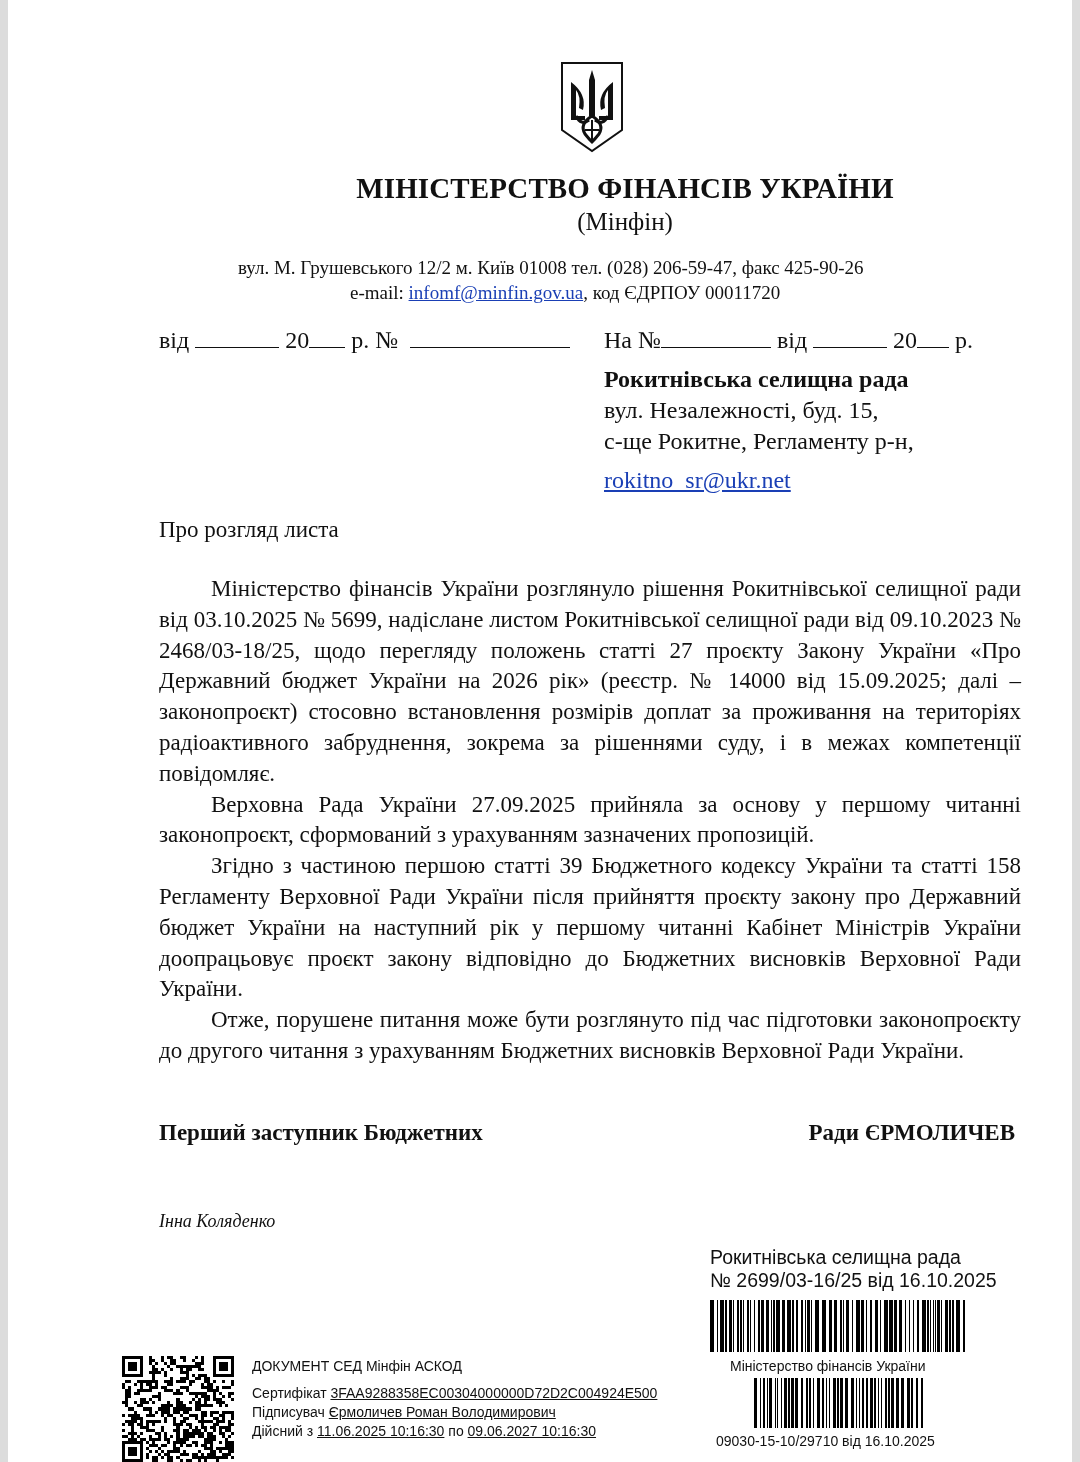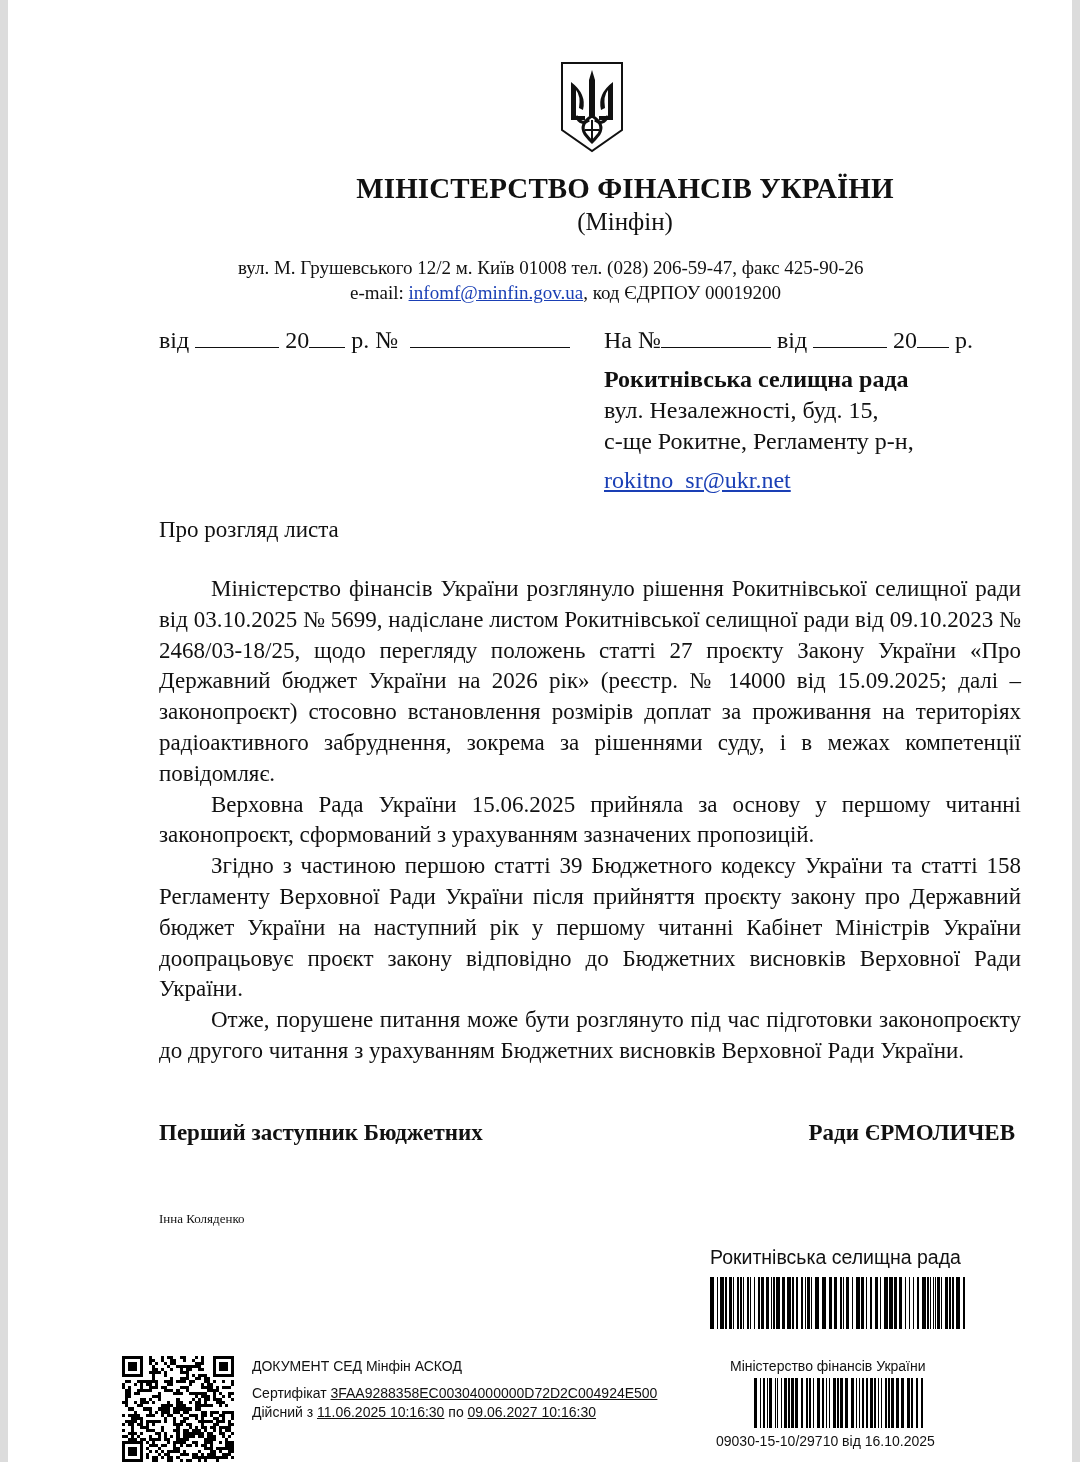--- a/index.html
+++ b/index.html
@@ -52,21 +52,21 @@
     font-size: 23px; line-height: 30.8px; text-align: justify;
   }
   .body-text p { margin: 0; text-indent: 52px; }
   .signature-title {
     position: absolute; left: 151px; top: 1120px; font-size: 23px; font-weight: bold;
   }
   .signature-name {
     position: absolute; right: 57px; top: 1120px; font-size: 23px; font-weight: bold;
   }
   .executor {
-    position: absolute; left: 151px; top: 1211px; font-size: 13px;
+    position: absolute; left: 151px; top: 1211px; font-size: 18px; font-style: italic;
   }
   .reg-stamp {
     position: absolute; left: 702px; top: 1246px; font-family: "Liberation Sans", "DejaVu Sans", sans-serif;
   }
   .reg-stamp .line { font-size: 19.5px; line-height: 23px; white-space: nowrap; }
   .barcode { display: flex; align-items: stretch; height: 52px; margin-top: 8px; }
   .barcode span { display: block; background: #000; height: 100%; }
   .barcode .gap { background: transparent; }
   .sender-label {
     position: absolute; left: 722px; top: 1358px; font-family: "Liberation Sans", "DejaVu Sans", sans-serif; font-size: 14px;
@@ -100,21 +100,21 @@
     <path d="M33 56 Q20 64 26 74 Q30 79 33 82 Q36 79 40 74 Q46 64 33 56 Z" fill="none" stroke="#111" stroke-width="3"></path>
     <path d="M33 60 L33 82 M26 70 L40 70" stroke="#111" stroke-width="2"></path>
     <path d="M17 56 Q22 66 30 60 M49 56 Q44 66 36 60" fill="none" stroke="#111" stroke-width="3"></path>
   </svg>
 
   <div class="ministry-title">МІНІСТЕРСТВО ФІНАНСІВ УКРАЇНИ</div>
   <div class="ministry-short">(Мінфін)</div>
 
   <div class="address-line">вул. М. Грушевського 12/2  м. Київ 01008  тел. (028) 206-59-47, факс  425-90-26</div>
   <div class="contact-line">
-    <span>e-mail: </span><a class="link">infomf@minfin.gov.ua</a><span>,  код  ЄДРПОУ 00019200</span>
+    <span>e-mail: </span><a class="link">infomf@minfin.gov.ua</a><span>,  код  ЄДРПОУ 00011720</span>
   </div>
 
   <div class="ref-row ref-left">
     <span>від</span>
     <span class="blank" style="width:84px"></span>
     <span>20</span><span class="blank" style="width:36px"></span>
     <span>р. №</span>
     <span class="blank" style="width:160px;margin-left:6px"></span>
   </div>
 
@@ -130,32 +130,33 @@
     <div class="name">Рокитнівська селищна рада</div>
     <div>вул. Незалежності, буд. 15,</div>
     <div>с-ще Рокитне, Регламенту р-н,</div>
     <a class="link email">rokitno_sr@ukr.net</a>
   </div>
 
   <div class="subject">Про розгляд листа</div>
 
   <div class="body-text">
     <p>Міністерство фінансів України розглянуло рішення Рокитнівської селищної ради від 03.10.2025 № 5699, надіслане листом Рокитнівської селищної ради від 09.10.2023 № 2468/03-18/25, щодо перегляду положень статті 27 проєкту Закону України «Про Державний бюджет України на 2026 рік» (реєстр. № 14000 від 15.09.2025; далі – законопроєкт) стосовно встановлення розмірів доплат за проживання на територіях радіоактивного забруднення, зокрема за рішеннями суду, і в межах компетенції повідомляє.</p>
-    <p>Верховна Рада України 15.06.2025 прийняла за основу у першому читанні законопроєкт, сформований з урахуванням зазначених пропозицій.</p>
+    <p>Верховна Рада України 27.09.2025 прийняла за основу у першому читанні законопроєкт, сформований з урахуванням зазначених пропозицій.</p>
     <p>Згідно з частиною першою статті 39 Бюджетного кодексу України та статті 158 Регламенту Верховної Ради України після прийняття проєкту закону про Державний бюджет України на наступний рік у першому читанні Кабінет Міністрів України доопрацьовує проєкт закону відповідно до Бюджетних висновків Верховної Ради України.</p>
     <p>Отже, порушене питання може бути розглянуто під час підготовки законопроєкту до другого читання з урахуванням Бюджетних висновків Верховної Ради України.</p>
   </div>
 
   <div class="signature-title">Перший заступник Бюджетних</div>
   <div class="signature-name">Ради ЄРМОЛИЧЕВ</div>
 
   <div class="executor">Інна Коляденко</div>
 
   <div class="reg-stamp">
     <div class="line">Рокитнівська селищна рада</div>
+    <div class="line">№ 2699/03-16/25 від 16.10.2025</div>
     <div class="barcode" id="barcode1">
         <span style="width: 4px;"></span>
         <span class="gap" style="width: 3px;"></span>
         <span style="width: 1px;"></span>
         <span class="gap" style="width: 2px;"></span>
         <span style="width: 4px;"></span>
         <span class="gap" style="width: 1px;"></span>
         <span style="width: 2px;"></span>
         <span class="gap" style="width: 2px;"></span>
         <span style="width: 3px;"></span>
@@ -898,17 +899,20 @@
       <rect x="1" y="29" width="5" height="5" fill="#fff"></rect>
       <rect x="2" y="30" width="3" height="3" fill="#000"></rect>
     </svg>
 
   <div class="sed-block">
     <span class="title">ДОКУМЕНТ СЕД Мінфін АСКОД</span>
     <div>
       <span>Сертифікат </span><span class="u">3FAA9288358EC00304000000D72D2C004924E500</span>
     </div>
     <div>
+      <span>Підписувач </span><span class="u">Єрмоличев Роман Володимирович</span>
+    </div>
+    <div>
       <span>Дійсний з </span><span class="u">11.06.2025 10:16:30</span><span> по </span><span class="u">09.06.2027 10:16:30</span>
     </div>
   </div>
 
 </div>
 
 </body></html>

